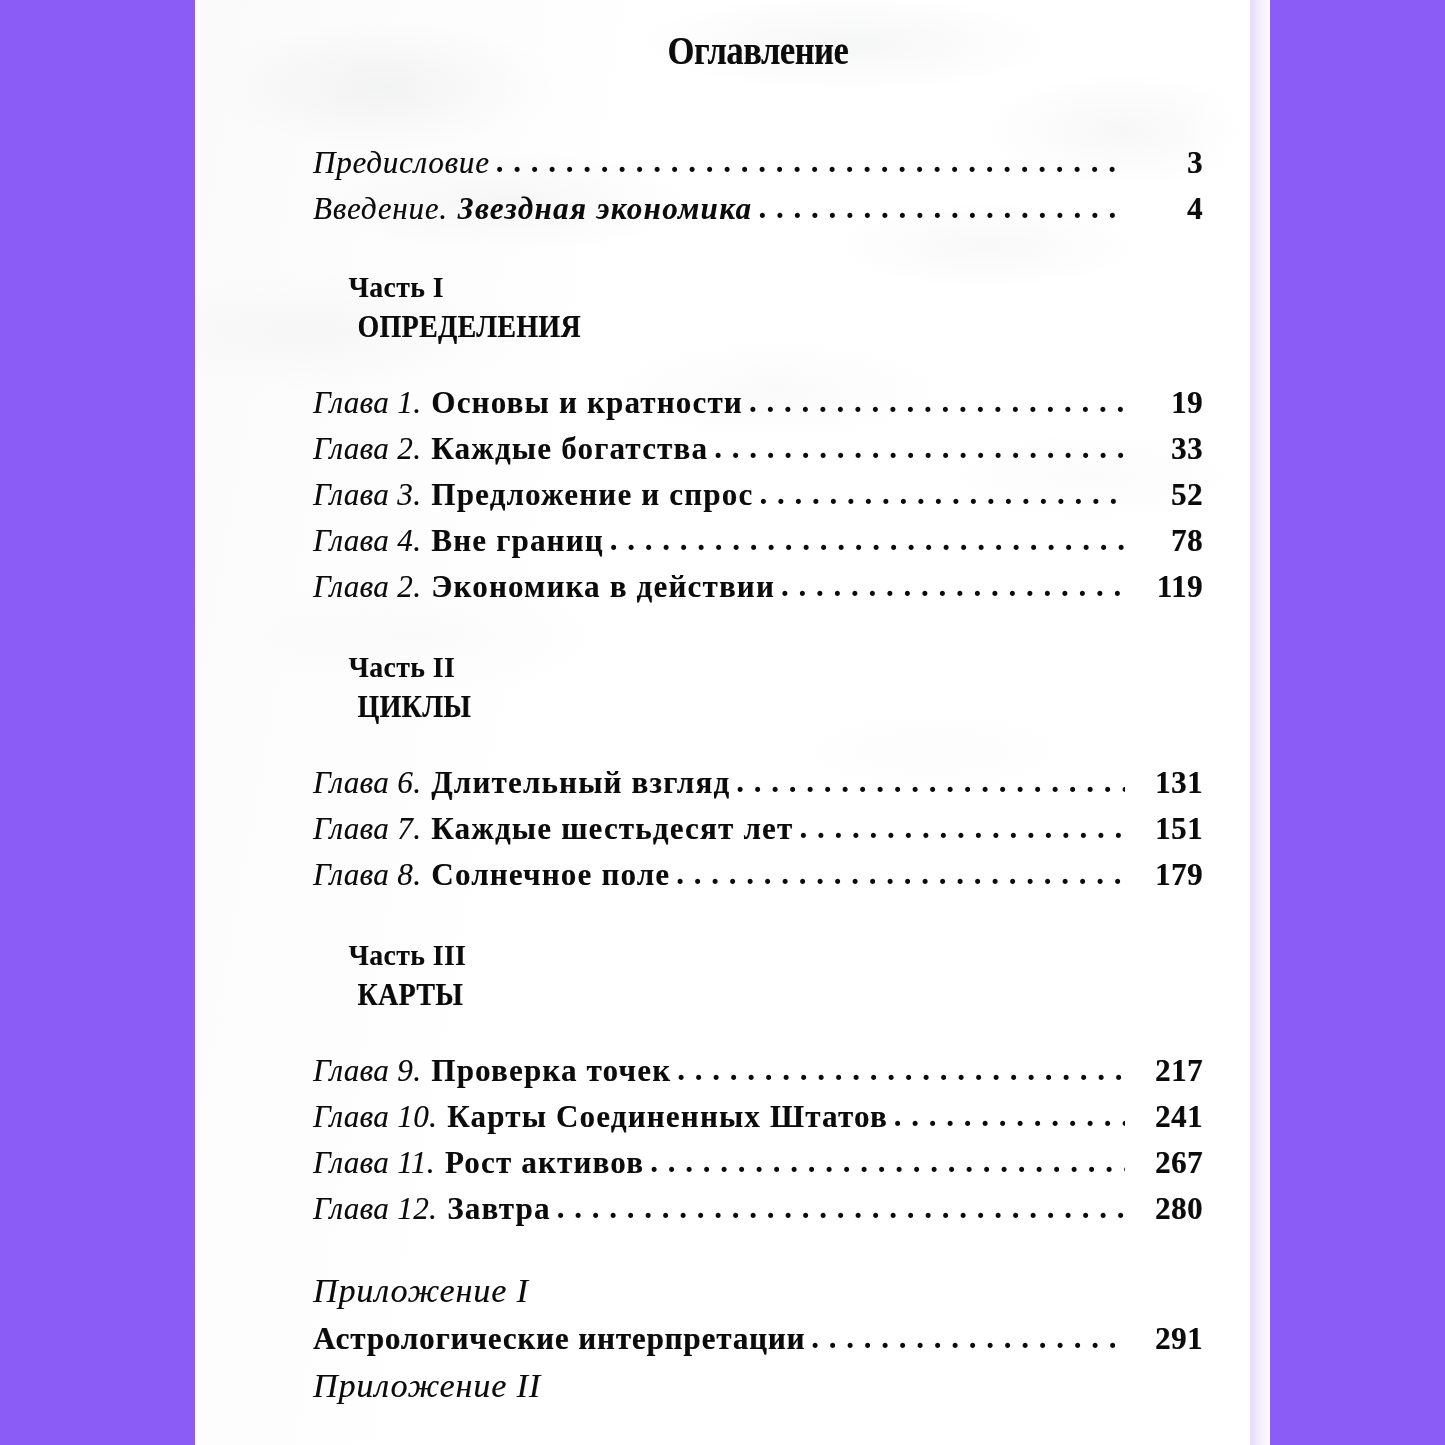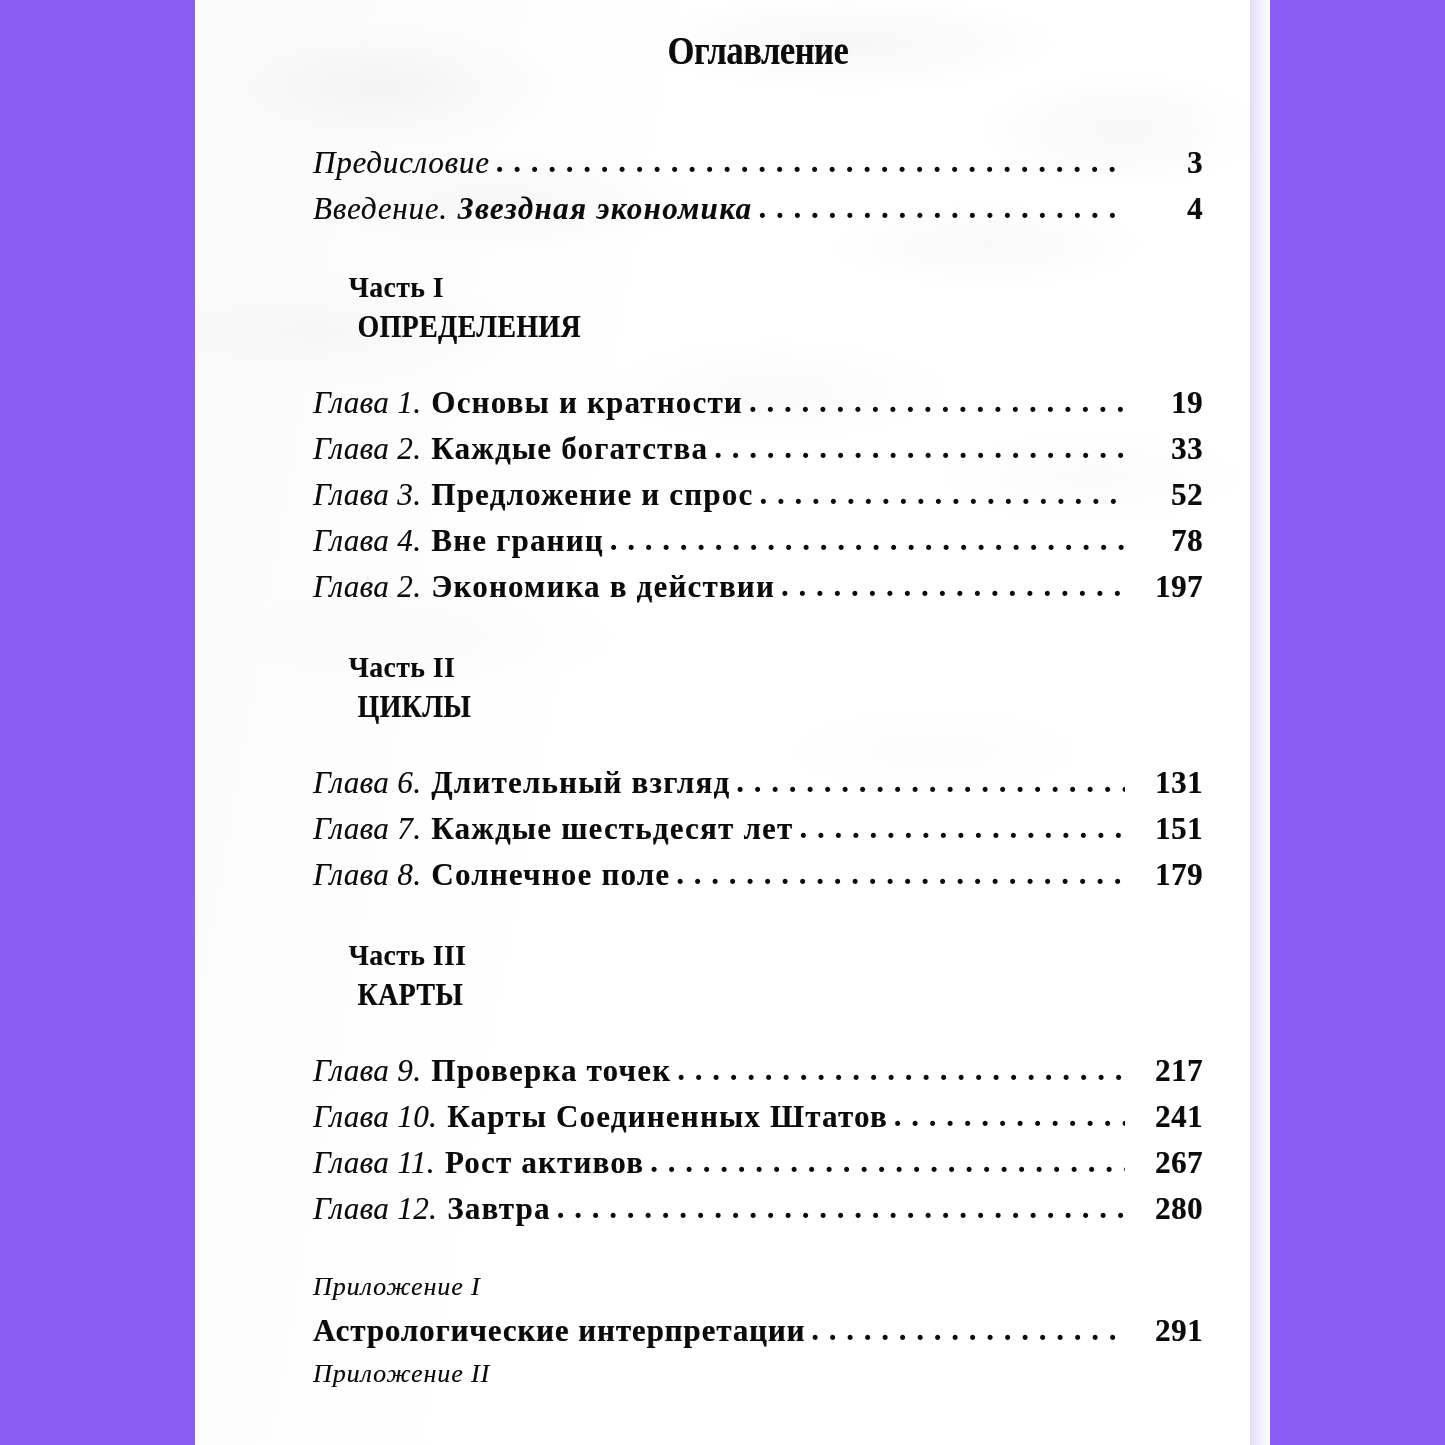--- a/index.html
+++ b/index.html
@@ -149,21 +149,21 @@
     text-shadow: 0.4px 0 0 rgba(0,0,0,.5);
   }
 
   
   .entry.front .entry-label { letter-spacing: 0.8px; }
   .entry.front .entry-title { font-style: italic; font-weight: bold; letter-spacing: 1.4px; }
 
   
   .appendix-heading {
     font-style: italic;
-    font-size: 26px;
+    font-size: 34px;
     letter-spacing: 0.9px;
     line-height: 1.0;
     text-shadow: 0.35px 0 0 rgba(0,0,0,.45);
   }
   .appendix-title .entry-title {
     font-weight: bold;
     letter-spacing: 0.9px;
     text-shadow: 0.45px 0 0 rgba(0,0,0,.55);
   }
 
@@ -255,21 +255,21 @@
         <span class="dots"></span>
         <span class="entry-page">78</span>
       </div>
       <div class="row-gap"></div>
 
       <div class="entry">
         <span class="entry-label">Глава 2.</span>
         <span style="width:10px;flex:0 0 auto;"></span>
         <span class="entry-title">Экономика в действии</span>
         <span class="dots"></span>
-        <span class="entry-page">197</span>
+        <span class="entry-page">119</span>
       </div>
 
     </div>
 
     <div class="sp-part2"></div>
 
     <div class="part-block">
       <span class="part-label">Часть II</span>
       <span class="part-name">ЦИКЛЫ</span>
     </div>

